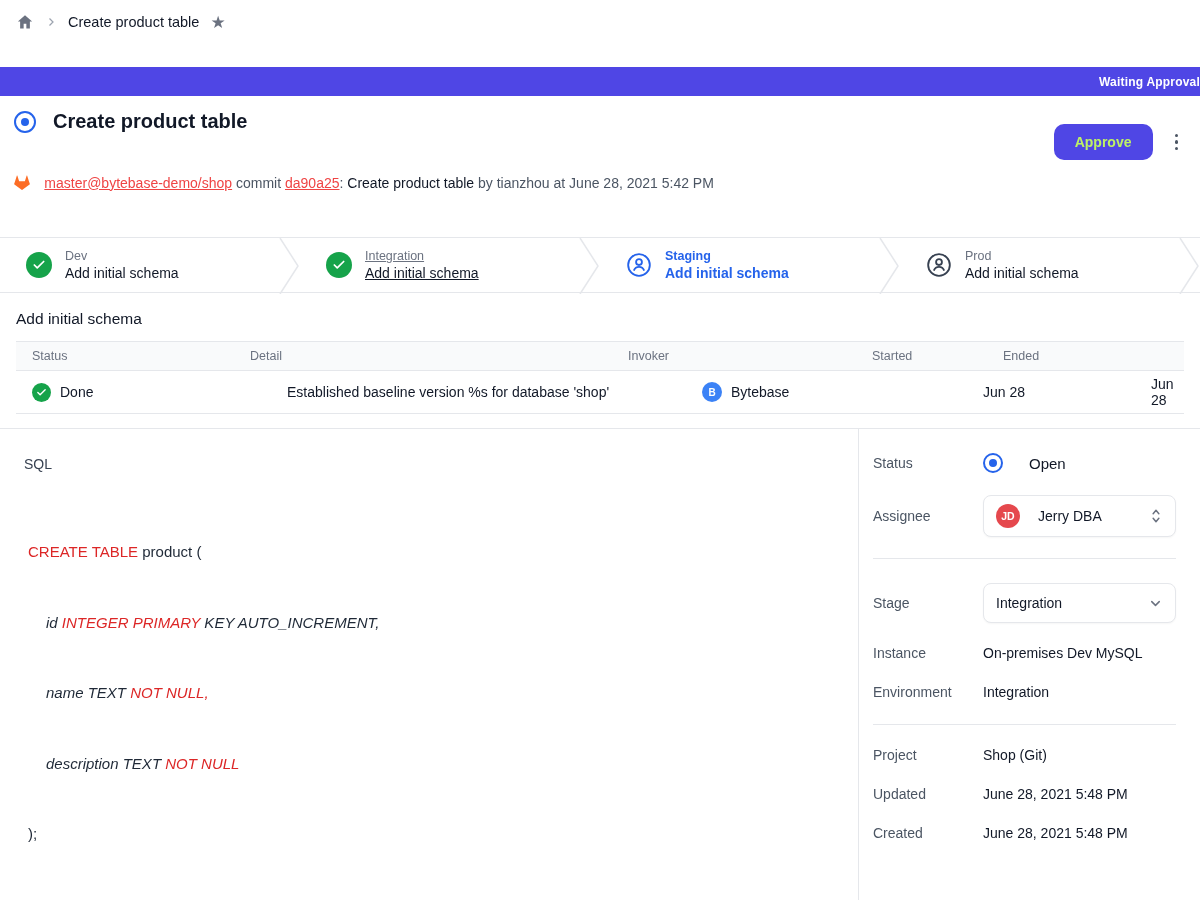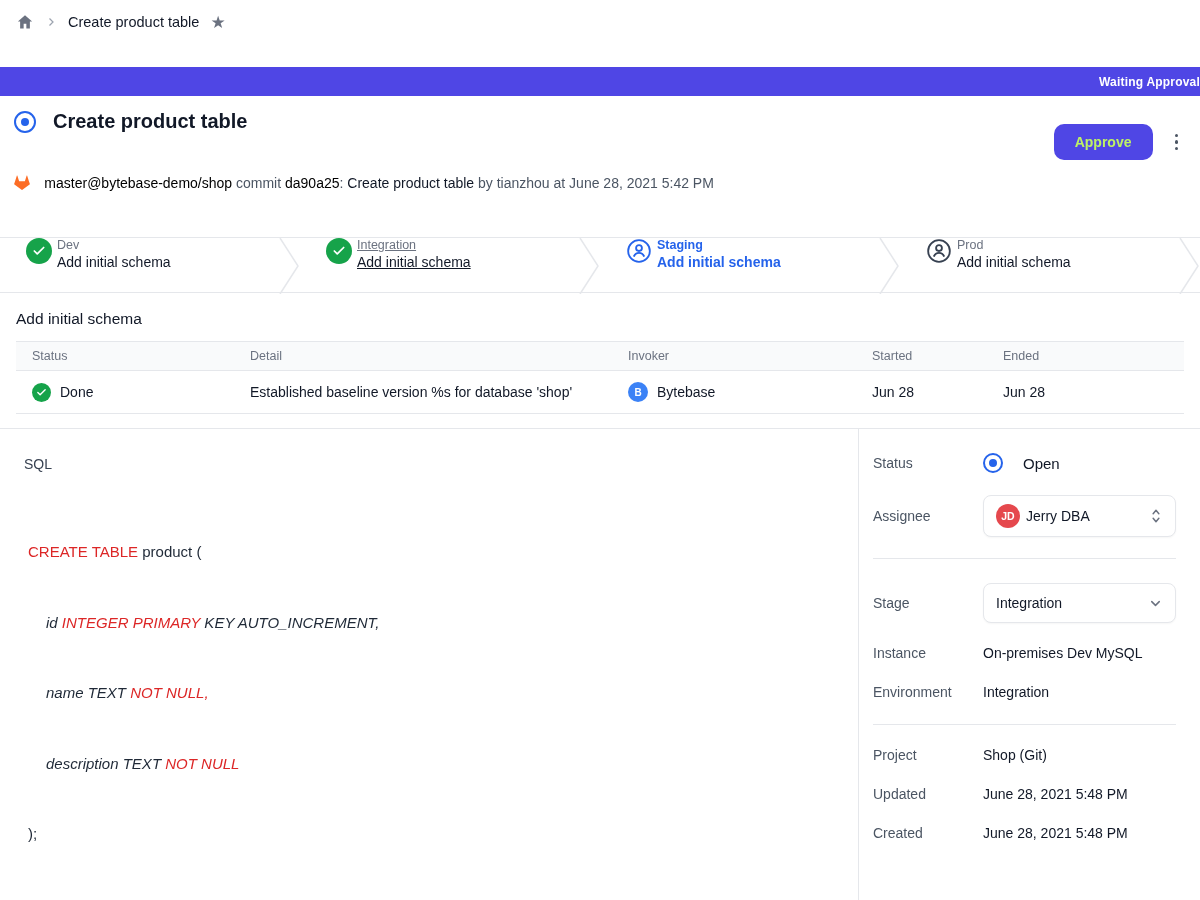--- a/index.html
+++ b/index.html
@@ -27,68 +27,68 @@
   .open-icon::after { content:""; position:absolute; inset:5px; background:#2563eb; border-radius:50%; }
   .issue-title { font-size:20px; font-weight:700; margin:0; color:#111827; }
   .ih-actions { position:absolute; top:28px; right:16px; display:flex; align-items:center; gap:16px; }
   .approve-btn { background:#4f46e5; color:#bef264; border:none; border-radius:10px; height:36px; padding:0 21px;
                  font-size:14px; font-weight:600; font-family:inherit; cursor:pointer; }
   .kebab { display:flex; flex-direction:column; gap:3px; padding:5px 6px; cursor:pointer; }
   .kebab i { width:3.5px; height:3.5px; border-radius:50%; background:#4b5563; }
   .meta-line { margin-top:13px; font-size:14px; color:#4b5563; }
   .meta-line .author { color:#111827; font-weight:600; }
   .vcs-line { margin-top:10px; display:flex; align-items:center; gap:7px; font-size:14px; color:#4b5563; white-space:pre; }
-  .link { color:#000000; cursor:pointer; }
+  .link { color:#ef4444; cursor:pointer;text-decoration:underline; }
   .vcs-msg { color:#111827; font-weight:500; }
 
   
   .pipeline { display:flex; align-items:stretch; height:56px; border-top:1px solid #e5e7eb; border-bottom:1px solid #e5e7eb; }
-  .stage { flex:1; display:flex; gap:5px; padding-left:26px; cursor:pointer; min-width:0; }
+  .stage { flex:1; display:flex; align-items:center; gap:13px; padding-left:26px; cursor:pointer; min-width:0; }
   .stage-texts { display:flex; flex-direction:column; gap:2px; }
   .stage-env { font-size:12.5px; color:#6b7280; }
   .stage-task { font-size:14px; color:#111827; }
   .stage.linked .stage-env, .stage.linked .stage-task { text-decoration:underline; }
   .stage.active .stage-env, .stage.active .stage-task { color:#2563eb; font-weight:700; text-decoration:none; }
   .check-circle { width:26px; height:26px; border-radius:50%; background:#16a34a; display:flex; align-items:center; justify-content:center; flex-shrink:0; }
   .person-icon { width:26px; height:26px; flex-shrink:0; }
   .person-icon.blue { color:#2563eb; }
   .person-icon.gray { color:#374151; }
   .chev-sep { flex:0 0 22px; }
 
   
   .task-section { padding:17px 16px 0 16px; }
   .task-heading { font-size:15.5px; color:#111827; font-weight:400; }
   .task-table { margin-top:13px; border-top:1px solid #e5e7eb; border-bottom:1px solid #e5e7eb; }
   .tt-head { display:grid; grid-template-columns:218px 378px 244px 131px 1fr; height:29px; align-items:center;
              background:#f9fafb; border-bottom:1px solid #e5e7eb; }
   .tt-head > div { padding-left:16px; font-size:12.5px; color:#6b7280; }
   .tt-row { display:grid; grid-template-columns:218px 378px 244px 131px 1fr; height:42px; align-items:center;
-            background:#fff; font-size:14px; cursor:pointer; }
+            background:#fff; font-size:14px; cursor:pointer;gap:37px; }
   .tt-row > div { padding-left:16px; }
   .cell-flex { display:flex; align-items:center; gap:9px; }
   .check-sm { width:19px; height:19px; border-radius:50%; background:#16a34a; display:flex; align-items:center; justify-content:center; flex-shrink:0; }
 
   
   .split { display:flex; margin-top:14px; border-top:1px solid #e5e7eb; min-height:531px; align-items:stretch; }
   .main-left { width:858px; flex-shrink:0; padding:27px 14px 0 24px; }
   .sql-label, .desc-label { font-size:14px; color:#374151; }
   .sql-code { margin:21px 0 0 4px; font-size:15px; line-height:23.5px; color:#1f2937; white-space:pre; }
   .sql-line.indent { padding-left:18px;font-style:italic; }
   .kw { color:#dc2626; }
 
   
   .sidebar { flex:1; border-left:1px solid #e5e7eb; padding:24px 24px 0 14px; }
   .sb-row { display:flex; align-items:center; }
   .sb-label { width:110px; flex-shrink:0; font-size:14px; color:#4b5563; }
   .sb-value { font-size:14px; font-weight:500; color:#111827; }
-  .sb-flex { display:flex; align-items:center; gap:20px; }
+  .sb-flex { display:flex; align-items:center; gap:26px; }
   .radio-icon { width:20px; height:20px; border:2px solid #2563eb; border-radius:50%; position:relative; flex-shrink:0; }
   .radio-icon::after { content:""; position:absolute; inset:4px; background:#2563eb; border-radius:50%; }
   .sb-select { flex:1; height:42px; border:1px solid #e5e7eb; border-radius:8px; background:#fff; display:flex;
-               align-items:center; gap:6px; padding:0 12px; cursor:pointer; box-shadow:0 1px 2px rgba(0,0,0,.04); }
+               align-items:center; gap:18px; padding:0 12px; cursor:pointer; box-shadow:0 1px 2px rgba(0,0,0,.04); }
   .sb-select.short { height:40px; }
   .sel-caret { margin-left:auto; color:#6b7280; flex-shrink:0; }
   .sb-div { border-top:1px solid #e5e7eb; }
   .av { border-radius:50%; color:#fff; font-weight:700; display:flex; align-items:center; justify-content:center; flex-shrink:0; }
   .av-jd { width:24px; height:24px; background:#e5484d; font-size:10.5px; }
   .av-b  { width:20px; height:20px; background:#3b82f6; font-size:10px; }
 
   .mb22 { margin-bottom:22px; } .mb23 { margin-bottom:23px; }
 </style>
 </head>

